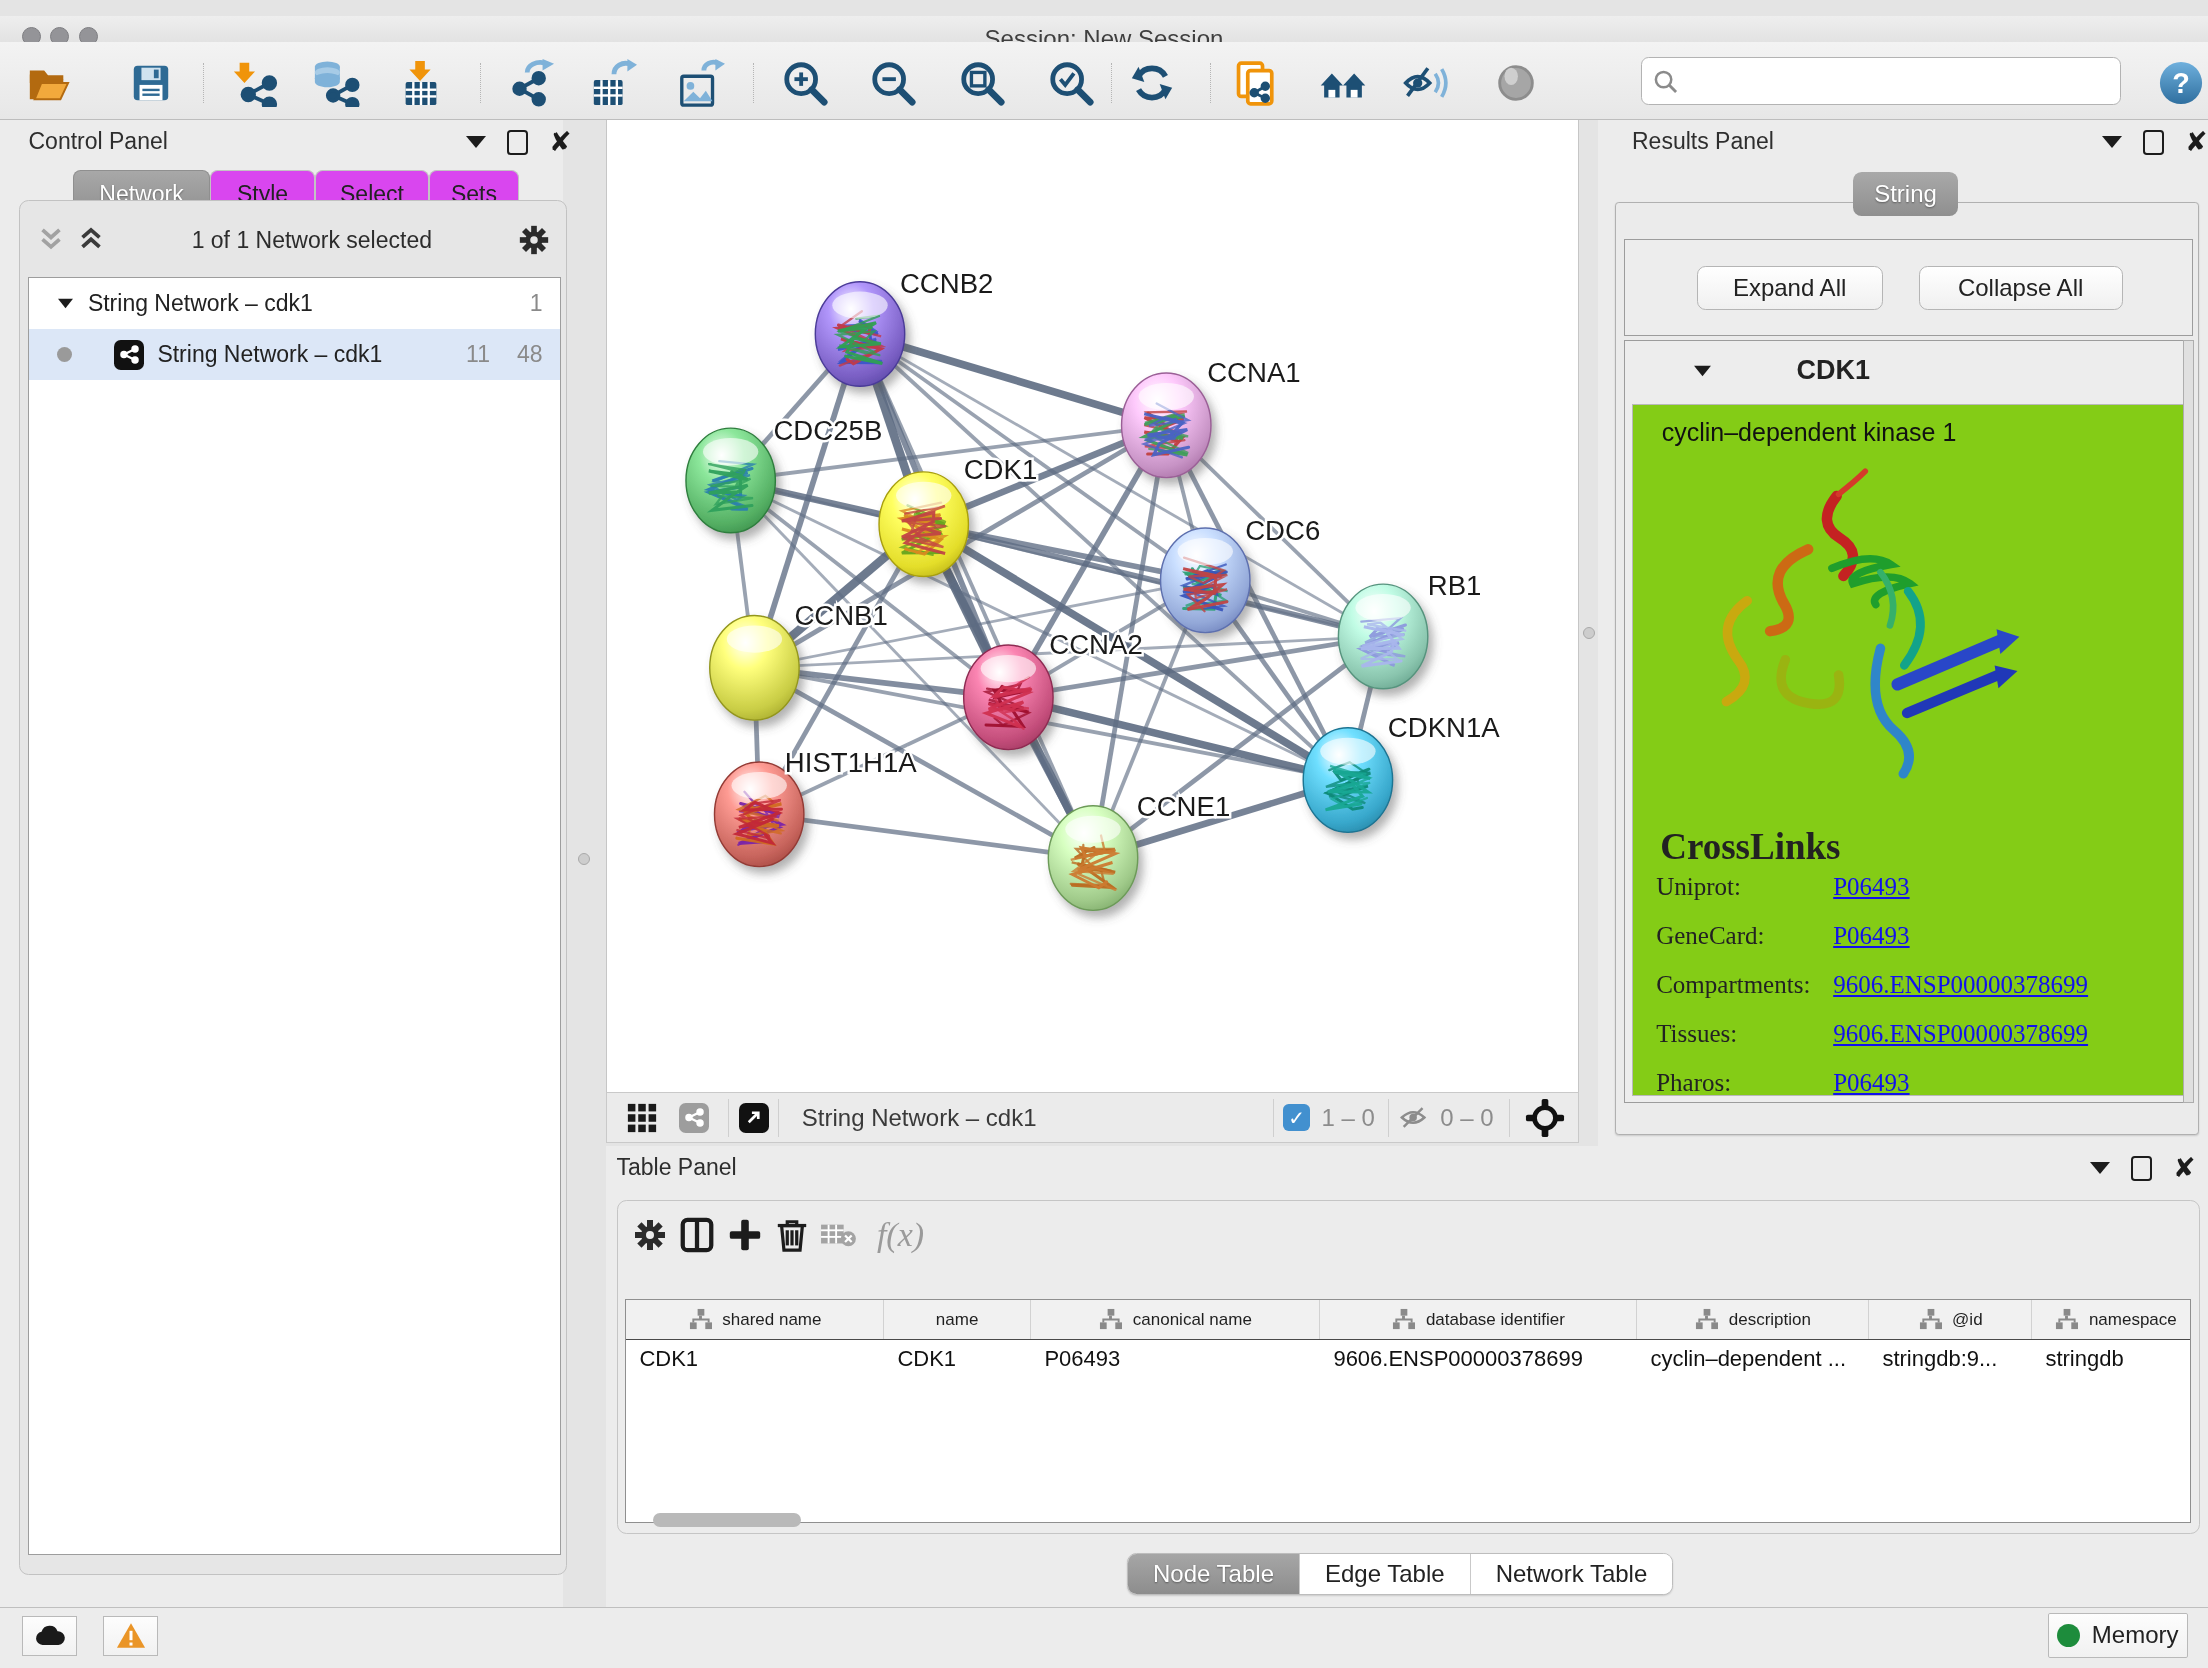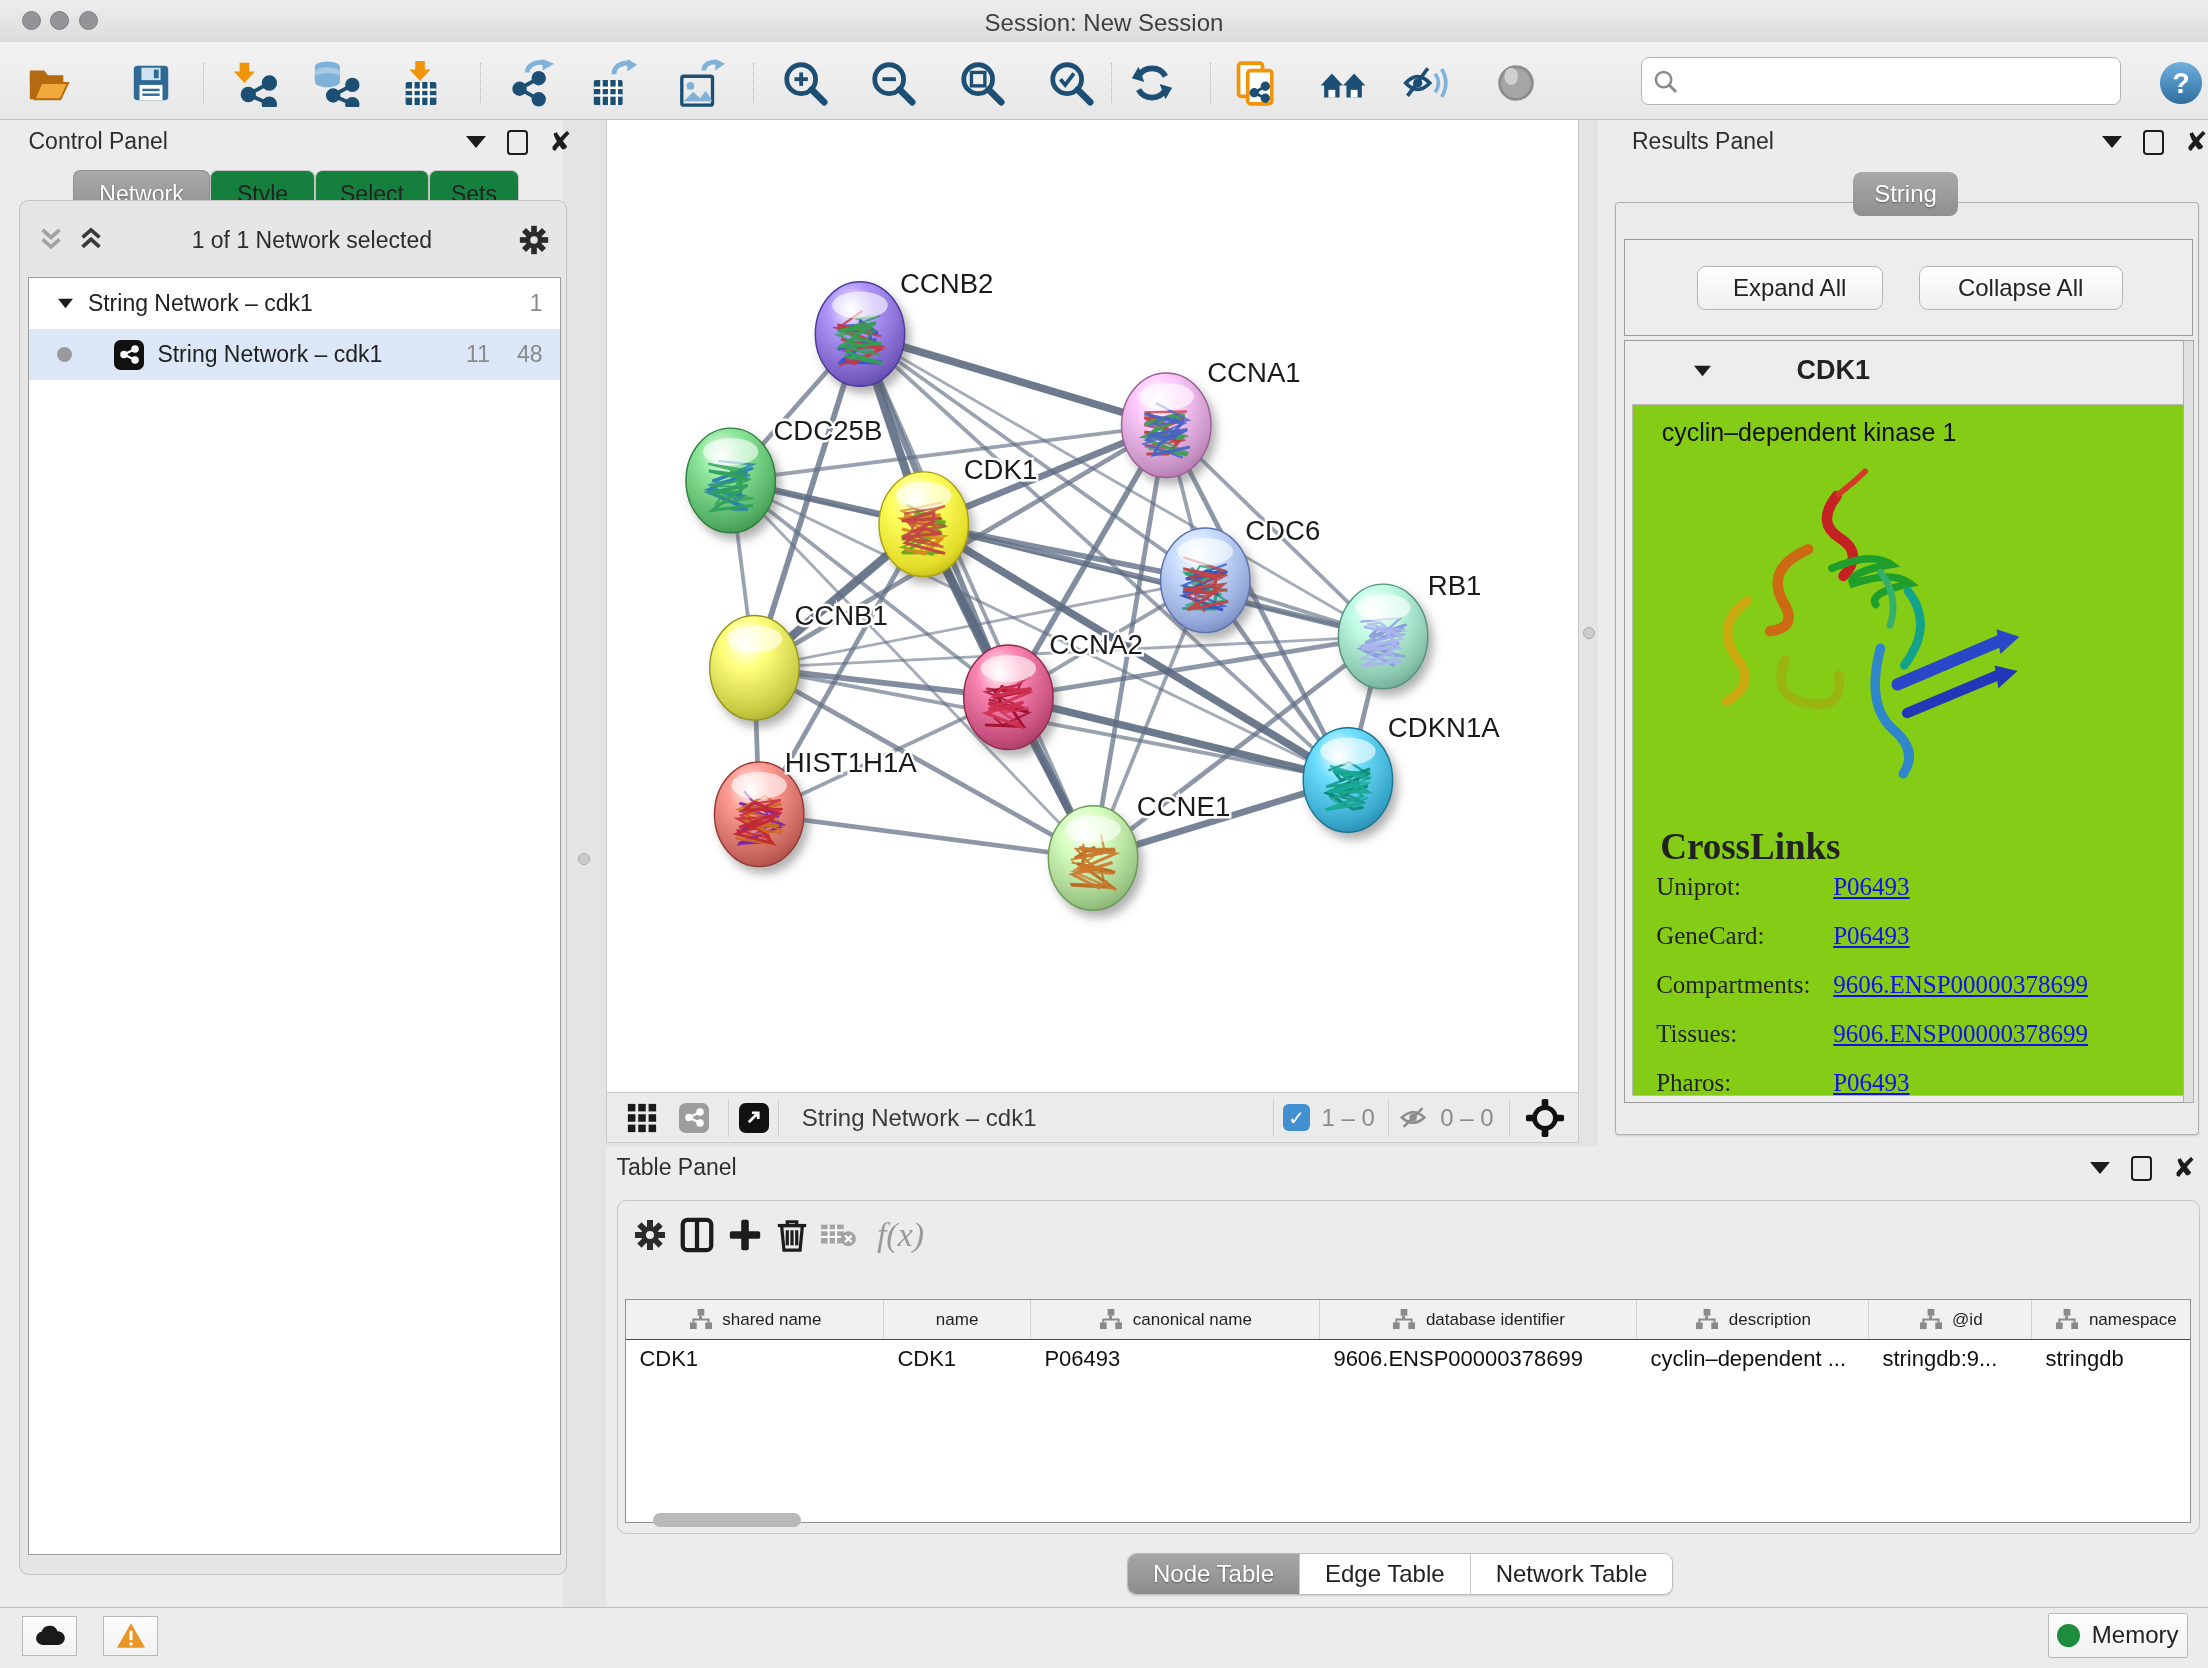--- a/index.html
+++ b/index.html
@@ -1,41 +1,41 @@
 <!DOCTYPE html>
 <html style="font-size:15px"><head>
 <meta charset="utf-8">
 <style>
   * { margin:0; padding:0; box-sizing:border-box; }
   html,body { width:2208px; height:1668px; overflow:hidden; }
   body { font-family:"Liberation Sans","DejaVu Sans",sans-serif; background:#e4e4e4; position:relative; color:#222; }
   .abs { position:absolute; }
 
   
-  #titlebar { left:0; top:0; width:2208px; height:48px; background:linear-gradient(#eeeeee,#d9d9d9); border-bottom:1px solid #a8a8a8; }
+  #titlebar { left:0; top:16px; width:2208px; height:48px; background:linear-gradient(#eeeeee,#d9d9d9); border-bottom:1px solid #a8a8a8; }
   .tl-dot { width:19px; height:19px; border-radius:50%; background:#949498; border:1px solid #7e7e82; top:11.4px; }
   #win-title { width:100%; text-align:center; top:8.6px; font-size:24px; color:#3f3f3f; }
 
   
   #toolbar { left:0; top:42px; width:2208px; height:78px; background:linear-gradient(#f3f3f3,#e7e7e7); border-bottom:1px solid #bdbdbd; }
   .tbtn { top:17px; width:48px; height:48px; display:flex; align-items:center; justify-content:center; }
   .tsep { top:21px; width:0; height:40px; border-left:1.9px dotted #b5b5b5; }
   #search-wrap { left:1641px; top:15px; width:480px; height:48px; background:#fff; border:1px solid #b3b3b3; border-radius:7.6px; display:flex; align-items:center; padding:0 11.4px; }
   #search-wrap input { border:none; outline:none; font-size:23px; flex:1; margin-left:9.5px; background:transparent; }
 
   
   .panel-title { font-size:23px; color:#2e2e2e; }
   .panel-ctrls { display:flex; gap:21px; align-items:center; }
   .pc-min { width:0; height:0; border-left:10.5px solid transparent; border-right:10.5px solid transparent; border-top:12.4px solid #1c1c1c; }
   .pc-float { width:21px; height:25px; border:2.9px solid #1c1c1c; border-radius:3.8px; }
   .pc-x { font-size:27px; font-weight:bold; color:#1c1c1c; line-height:25px; }
 
   
   #control-panel { left:0; top:120px; width:563px; height:1488px; background:#ececec; }
-  .cp-tab { top:50px; height:47px; display:flex; align-items:center; justify-content:center; font-size:23px; border:1px solid #c3c3c3; border-bottom:none; border-radius:7.6px 7.6px 0 0; background:#15803d; }
+  .cp-tab { top:50px; height:47px; display:flex; align-items:center; justify-content:center; font-size:23px; border:1px solid #c3c3c3; border-bottom:none; border-radius:7.6px 7.6px 0 0; background:#d946ef; }
   .cp-tab.active { background:linear-gradient(#a8a8a8,#8f8f8f); color:#fff; text-shadow:0 1px 1.9px rgba(0,0,0,.4); border-color:#8f8f8f; border-radius:7.6px; }
   #cp-card { left:19px; top:80px; width:548px; height:1375px; background:#e6e6e6; border:1px solid #c2c2c2; border-radius:9.5px; }
   #cp-selector { left:0; top:7.6px; width:100%; height:63px; display:flex; align-items:center; padding:0 15px; }
   #cp-selector .status { flex:1; text-align:center; font-size:23px; color:#2c2c2c; }
   #cp-list { left:7.6px; top:76px; width:533px; height:1278px; background:#fff; border:1px solid #9d9d9d; }
   .tree-row { width:100%; height:51px; display:flex; align-items:center; font-size:23px; }
   .tree-row.selected { background:#dce7f7; }
   .tree-count { color:#8a8a8a; }
   .share-badge { width:30px; height:30px; border-radius:6.7px; background:#111; display:flex; align-items:center; justify-content:center; }
 

